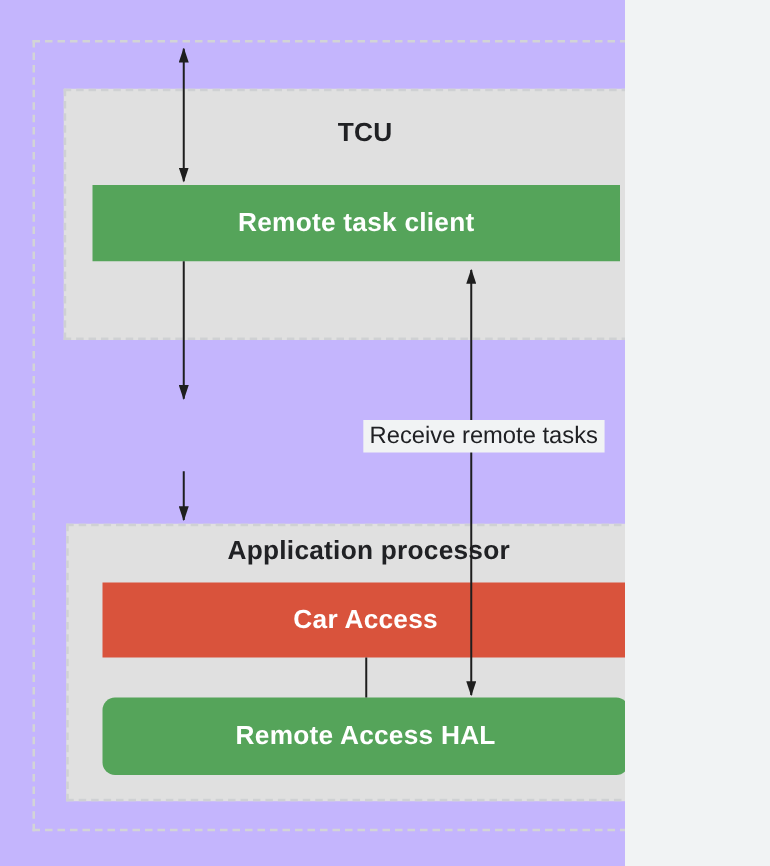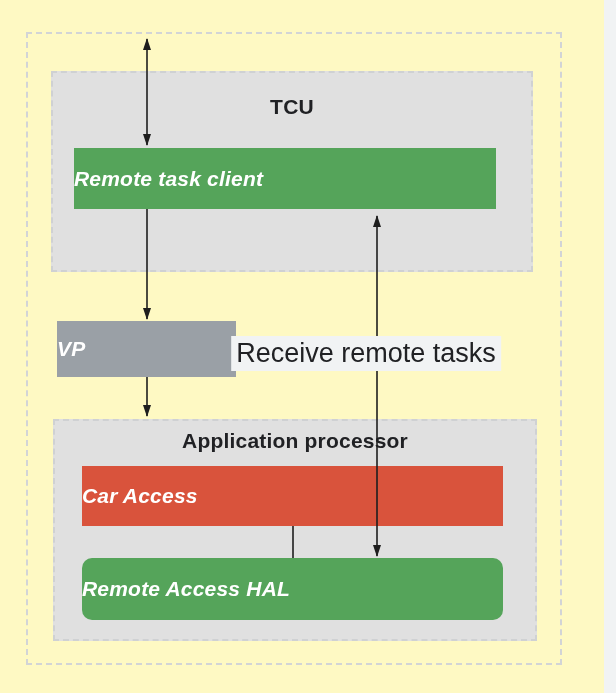--- a/index.html
+++ b/index.html
@@ -2,22 +2,22 @@
 <html><head>
 <meta charset="utf-8">
 <style>
   html,body{margin:0;padding:0;}
   body{
     font-family:"Liberation Sans","DejaVu Sans",sans-serif;
     background:#f1f3f4;
   }
   .canvas{
     position:relative;
-    width:604px;height:693px;
-    background:#fef9c3;
+    width:500px;height:693px;
+    background:#c4b5fd;
     overflow:hidden;
   }
   .outer-frame{
     position:absolute;
     left:26px;top:32px;width:536px;height:633px;
     border:2px dashed #d2d4d6;
     box-sizing:border-box;
   }
   .panel{
     position:absolute;
@@ -30,66 +30,62 @@
   .panel-title{
     text-align:center;
     font-size:21px;font-weight:bold;
     color:#202124;
     letter-spacing:0.2px;
   }
   .panel-tcu .panel-title{padding-top:22px;}
   .panel-app .panel-title{padding-top:8px;}
   .node{
     position:absolute;
-    display:flex;align-items:center;justify-content:flex-start;
+    display:flex;align-items:center;justify-content:center;
     color:#ffffff;
     font-size:21px;font-weight:bold;
     letter-spacing:0.2px;
     box-sizing:border-box;
-    font-style:italic;
   }
   .node-client{left:74px;top:148px;width:422px;height:61px;background:#55a45a;}
   .node-vp{left:57px;top:321px;width:179px;height:56px;background:#9aa0a6;}
   .node-car{left:82px;top:466px;width:421px;height:60px;background:#d9533c;}
   .node-hal{left:82px;top:558px;width:421px;height:62px;background:#55a45a;border-radius:10px;}
   .arrow-layer{
     position:absolute;left:0;top:0;width:616px;height:693px;
     z-index:5;
     pointer-events:none;
   }
   .float-label{
     position:absolute;
-    left:366px;top:336px;
+    left:387px;top:336px;
     transform:translateX(-50%);
     z-index:6;
     background:#f1f3f4;
     padding:2px 5px;
-    font-size:27px;
+    font-size:19px;
     color:#202124;
     white-space:nowrap;
   }
 </style>
 </head>
 <body>
 
 <div class="canvas">
 
   <div class="outer-frame"></div>
 
   <div class="panel panel-tcu">
     <div class="panel-title">TCU</div>
   </div>
 
   <div class="node node-client">
     <span>Remote task client</span>
   </div>
 
-  <div class="node node-vp">
-    <span>VP</span>
-  </div>
 
   <div class="panel panel-app">
     <div class="panel-title">Application processor</div>
   </div>
 
   <div class="node node-car">
     <span>Car Access</span>
   </div>
 
   <div class="node node-hal">

